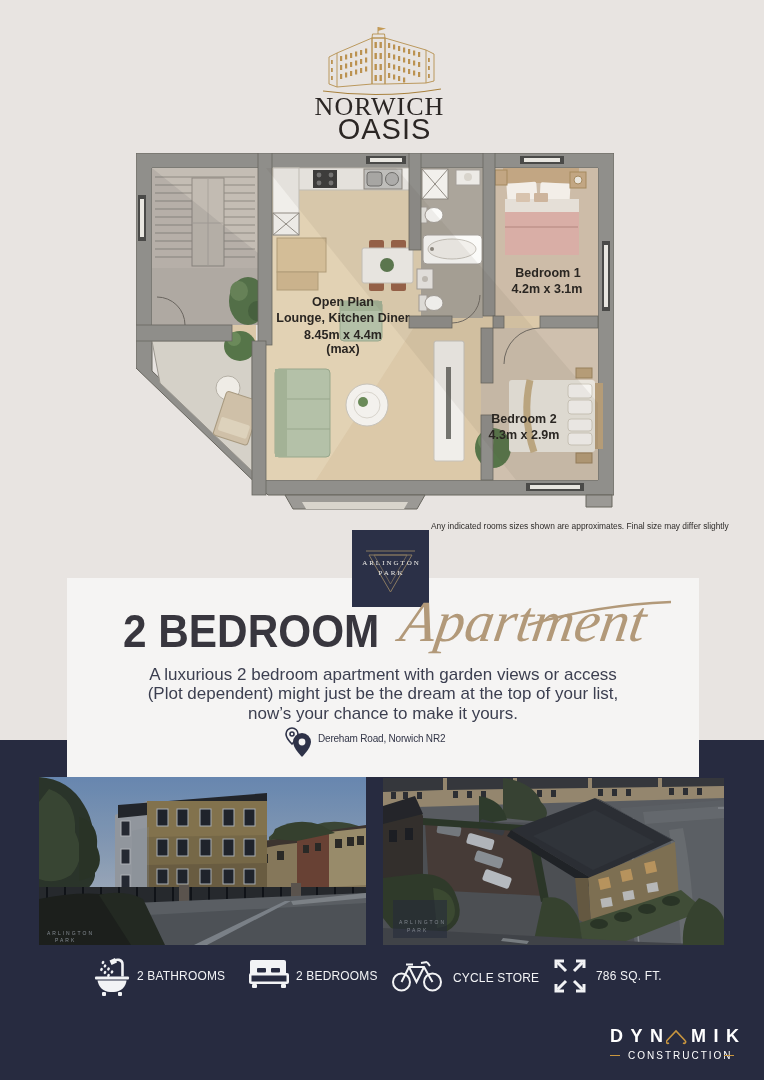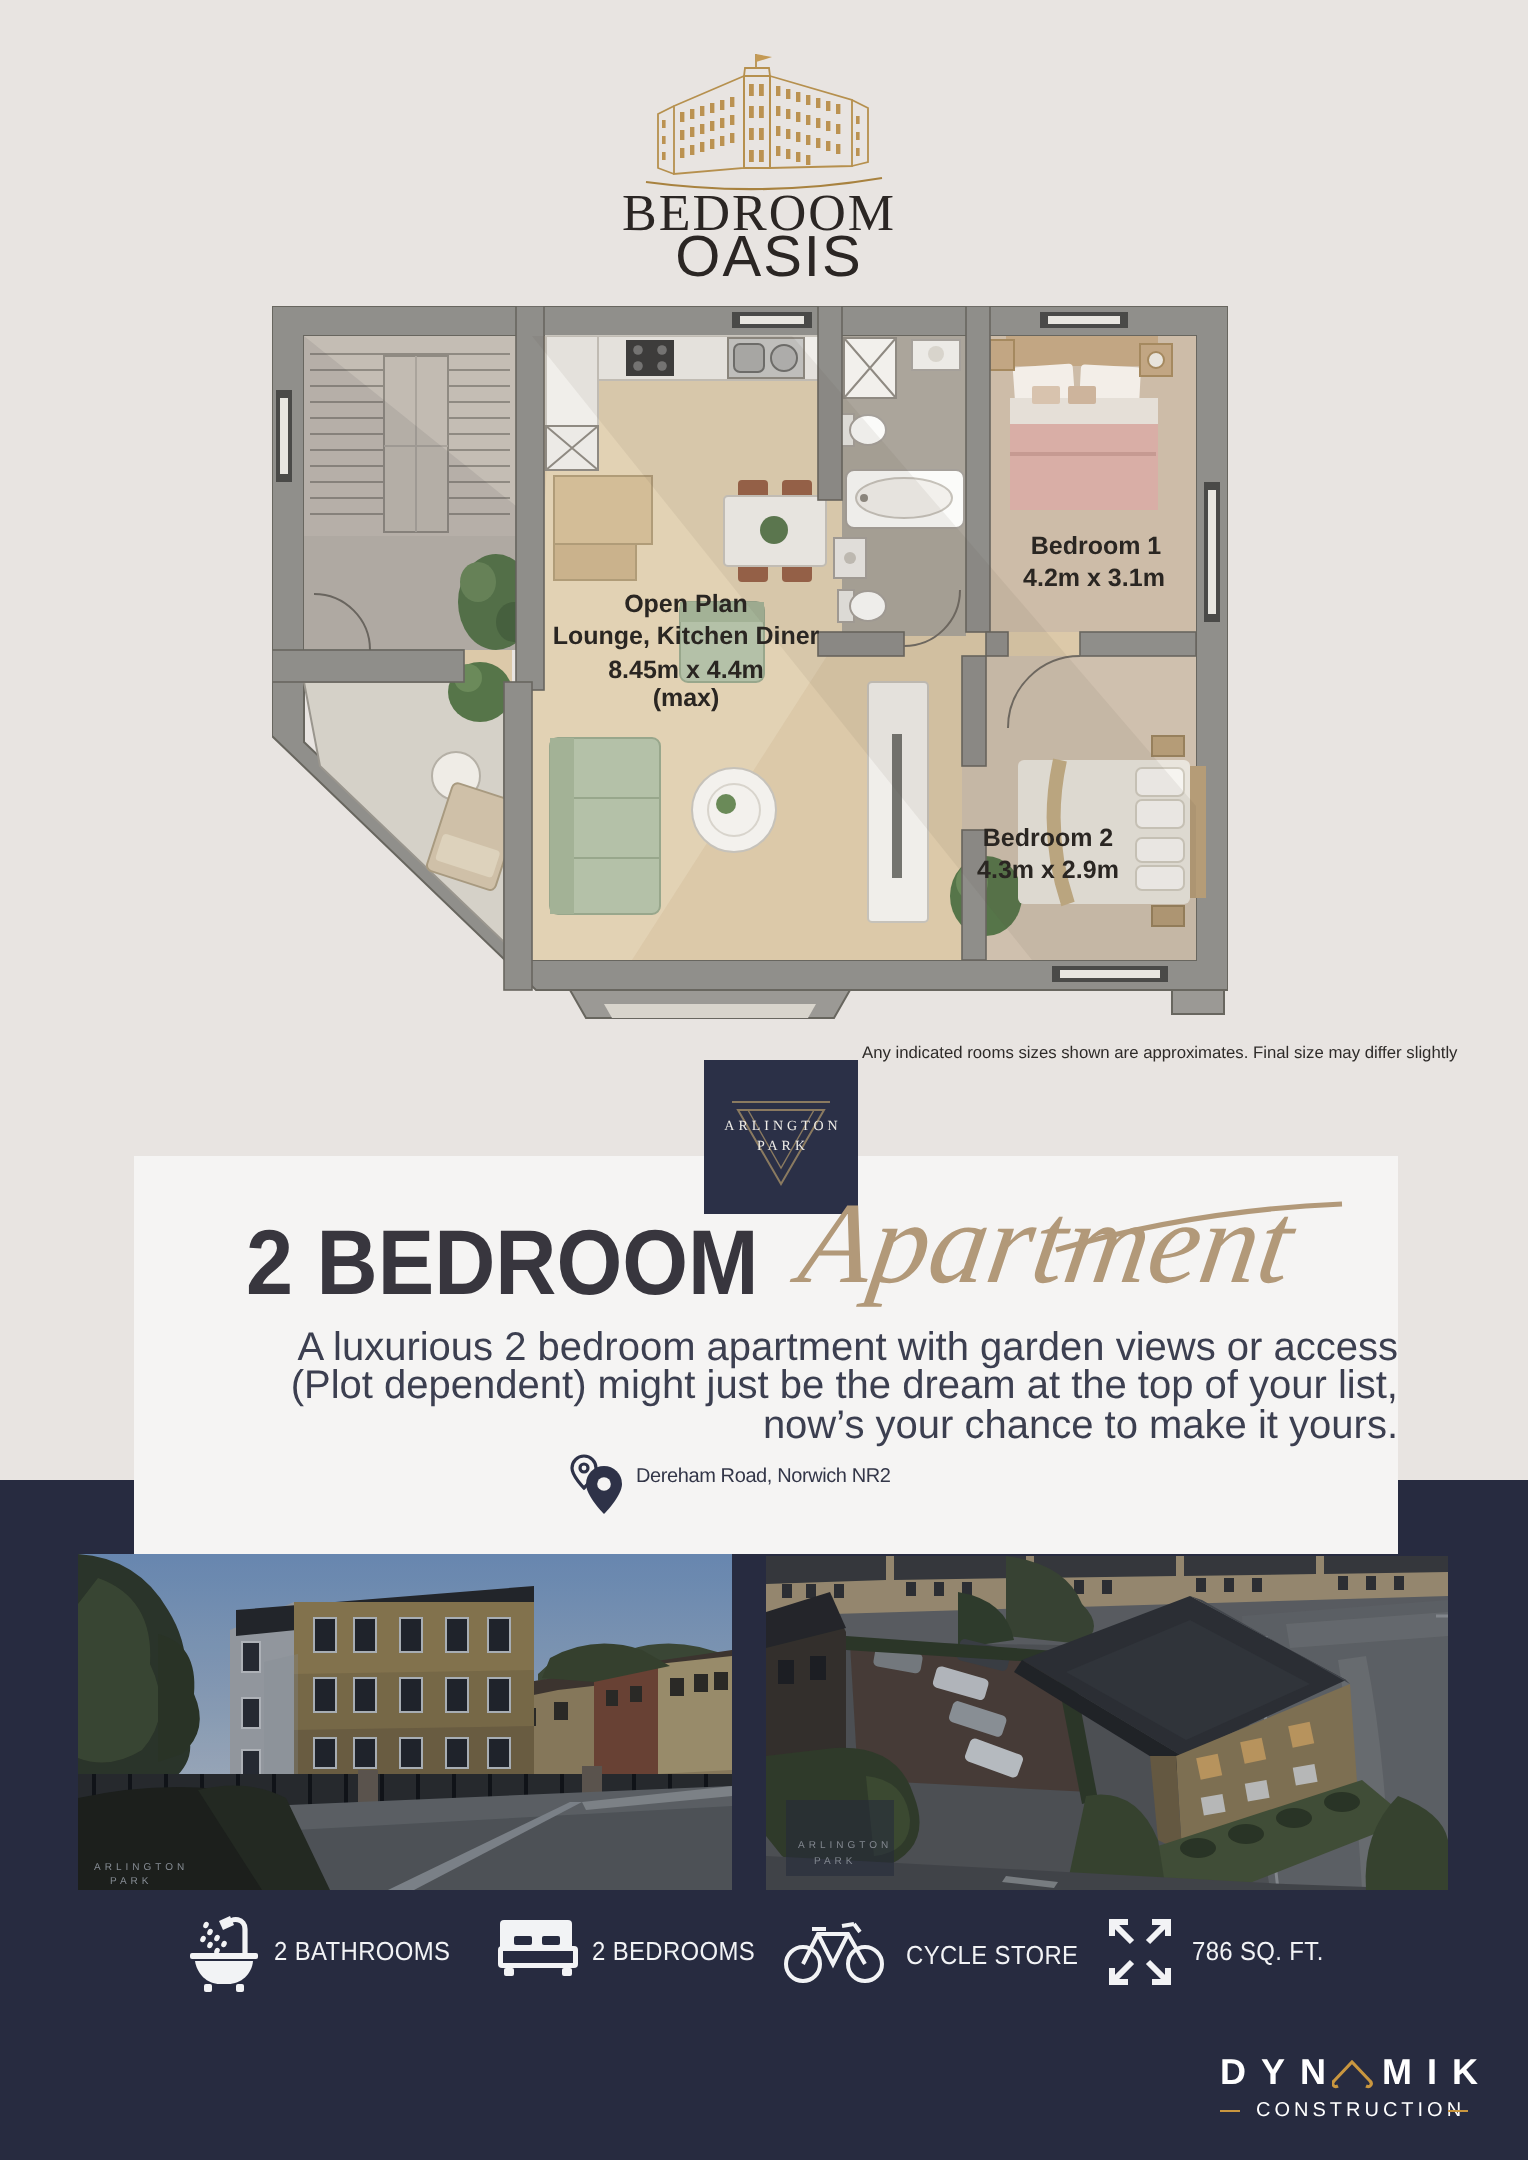--- a/index.html
+++ b/index.html
@@ -6,21 +6,21 @@
 #navy{left:0;top:740px;width:764px;height:340px;background:#272b40}
 #card{left:67px;top:578px;width:632px;height:199px;background:#f5f4f3;z-index:2}
 #badge{left:352px;top:530px;width:77px;height:77px;background:#2b3047;z-index:3;text-align:center}
 #badge .t1{position:absolute;left:0;width:77px;top:29px;font-family:"Liberation Serif",serif;font-size:7px;letter-spacing:2px;color:#efede8;text-indent:2px}
 #badge .t2{position:absolute;left:0;width:77px;top:39px;font-family:"Liberation Serif",serif;font-size:7px;letter-spacing:2px;color:#efede8;text-indent:2px}
 #norwich{left:0;top:92px;width:758px;text-align:center;font-family:"Liberation Serif",serif;font-size:26px;letter-spacing:1px;color:#2b2624;text-indent:1px}
 #oasis{left:5px;top:113px;width:758px;text-align:center;font-family:Liberation Sans, sans-serif;font-size:29px;letter-spacing:1px;color:#2b2624;text-indent:1px}
 #disclaimer{left:431px;top:521px;white-space:nowrap;font-size:8.4px;color:#2e2b29}
 #h2bed{left:123px;top:604px;font-weight:bold;font-size:46px;color:#38363e;z-index:4;transform:scaleX(0.92);transform-origin:0 0;white-space:nowrap}
 #script{left:390px;top:597px;z-index:4}
-#para{left:67px;top:665px;width:632px;text-align:right;font-size:20px;line-height:19.4px;color:#3c3f50;z-index:4}
+#para{left:67px;top:665px;width:632px;text-align:center;font-size:17px;line-height:19.4px;color:#3c3f50;z-index:4}
 #addr{left:318px;top:733px;font-size:10px;letter-spacing:-0.2px;color:#333648;z-index:4}
 .rowtxt{color:#f2f3f5;font-size:13px;letter-spacing:0.2px;z-index:4;transform:scaleX(0.92);transform-origin:0 50%;white-space:nowrap}
 </style></head><body>
 <div class="abs" id="navy"></div>
 <div class="abs" id="card"></div>
 
 <svg class="abs" style="left:315px;top:20px" width="134" height="80" viewBox="0 0 134 80">
 <g stroke="#b6904e" fill="none" stroke-width="0.9">
 <path d="M63,14 v-7"></path>
 <path d="M63,7 l8,1.5 -8,2.5 z" fill="#c49a55" stroke="none"></path>
@@ -85,21 +85,21 @@
       <rect x="103" y="52" width="2.2" height="5"></rect>
 <rect x="73" y="53" width="2.2" height="5"></rect>
       <rect x="78" y="54.5" width="2.2" height="5"></rect>
       <rect x="83" y="56" width="2.2" height="5"></rect>
       <rect x="88" y="57.5" width="2.2" height="5"></rect>
 <rect x="113" y="38" width="1.8" height="4"></rect>
       <rect x="113" y="46" width="1.8" height="4"></rect>
       <rect x="113" y="54" width="1.8" height="4"></rect>
 </g>
 </svg>
-<div class="abs" id="norwich">BEDROOM</div>
+<div class="abs" id="norwich">NORWICH</div>
 <div class="abs" id="oasis">OASIS</div>
 
 <svg class="abs" style="left:136px;top:153px" width="478" height="360" viewBox="0 0 478 360">
 
 <path d="M0,0 H478 V342 H132 L0,215 Z M16,15 V218 L130,327 H462 V15 Z" fill="#908f8b" fill-rule="evenodd" stroke="#68665f" stroke-width="1"></path>
 
 <polygon points="149,342 289,342 281,356 157,356" fill="#9b9995" stroke="#68665f" stroke-width="1"></polygon>
 <polygon points="166,349 272,349 268,356 170,356" fill="#d8d4cc"></polygon>
 <polygon points="450,342 476,342 476,354 450,354" fill="#9b9995" stroke="#68665f" stroke-width="1"></polygon>
 

